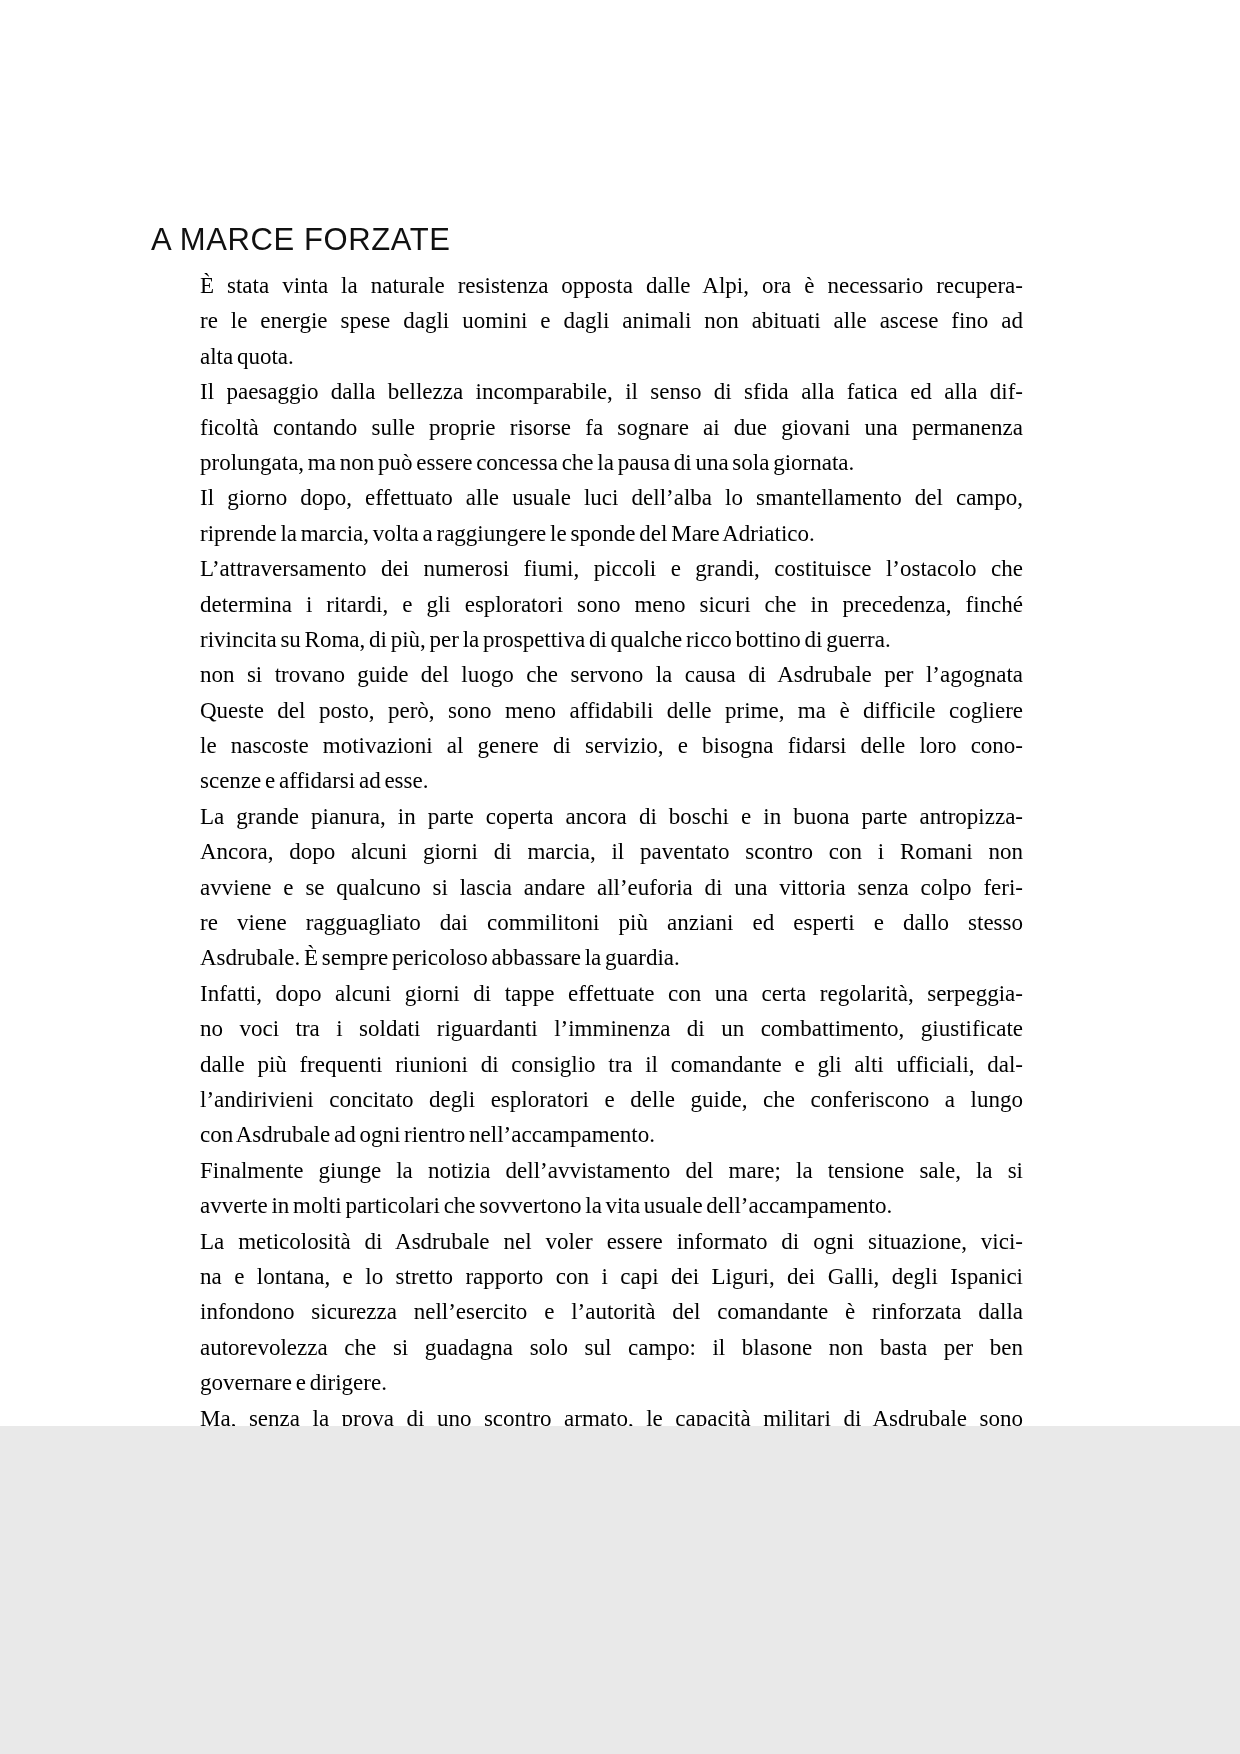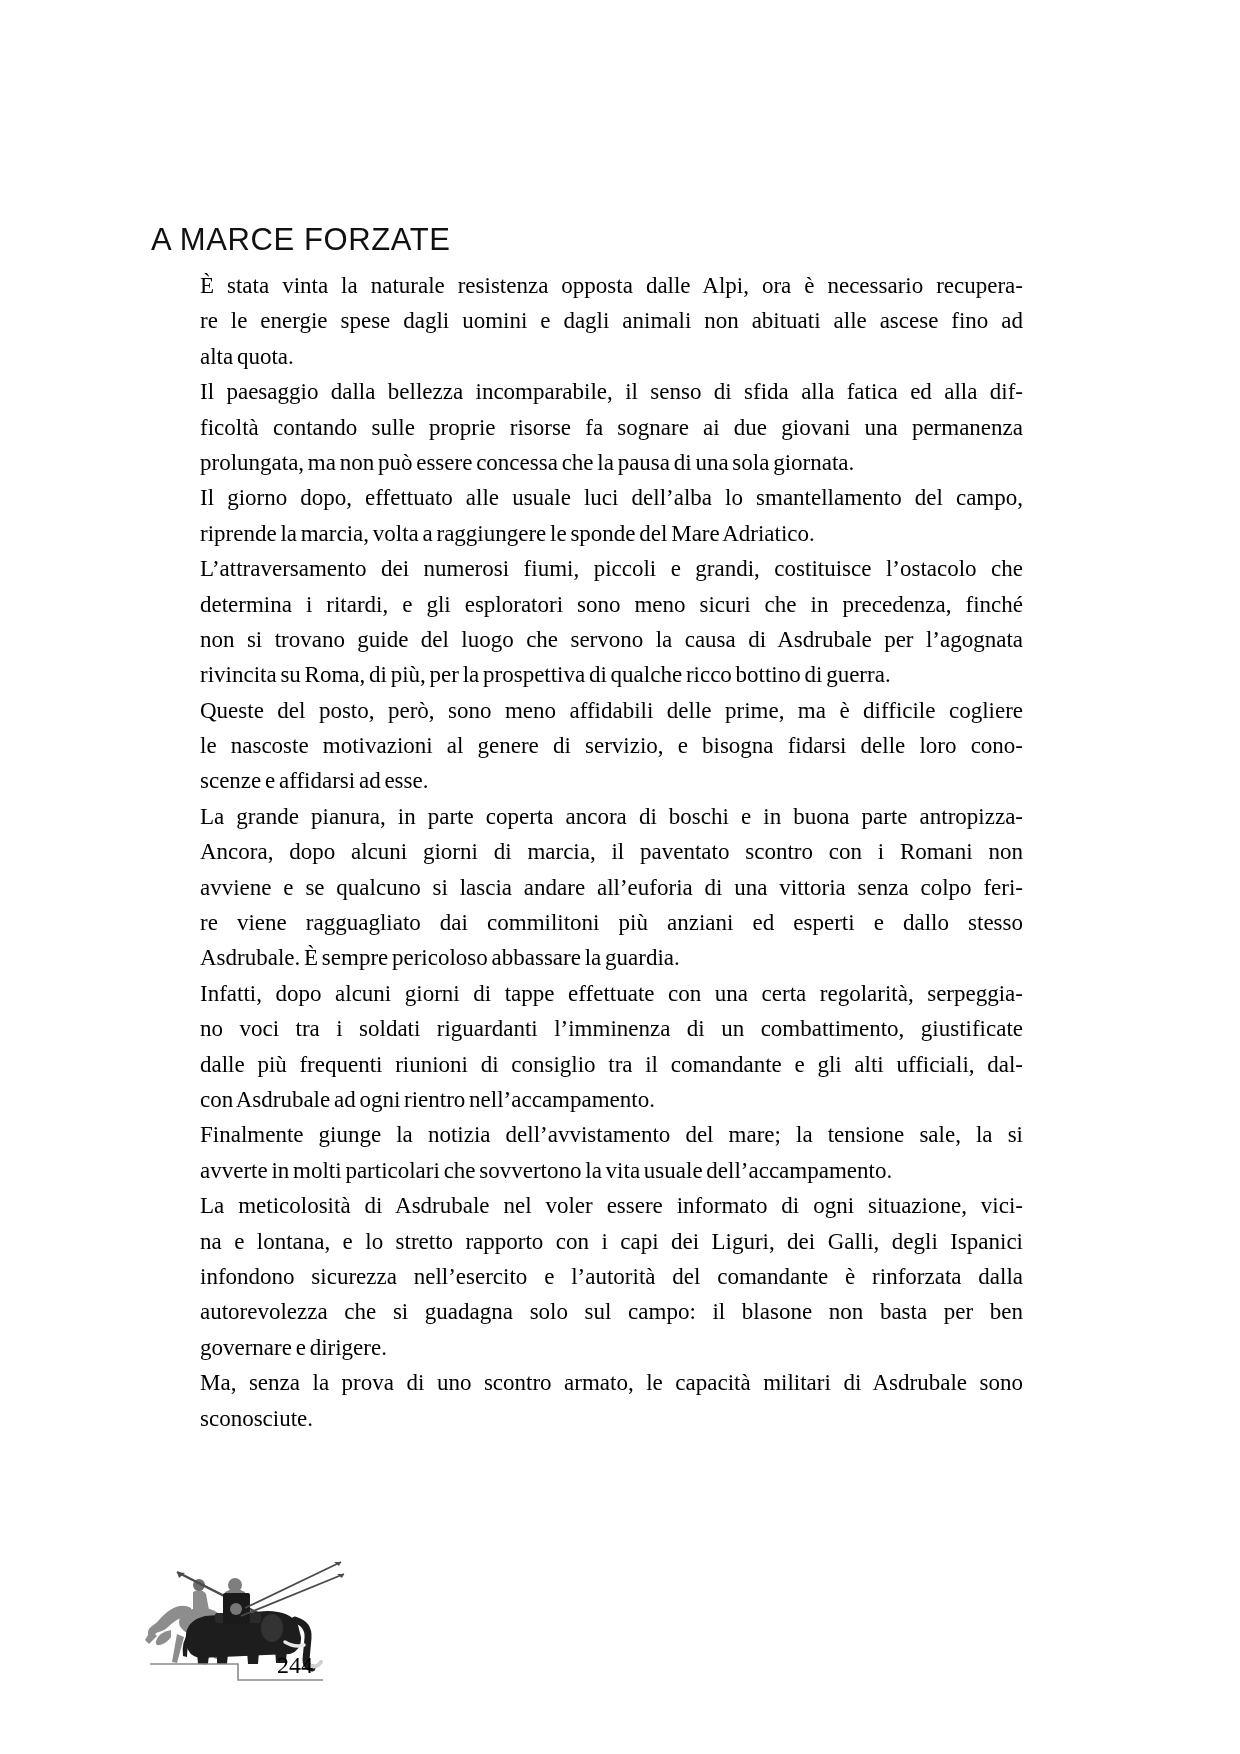--- a/index.html
+++ b/index.html
@@ -1,19 +1,19 @@
 <!DOCTYPE html>
 <html><head>
 <meta charset="utf-8">
 <style>
   html, body { margin: 0; padding: 0; background: #e9e9e9; }
   .page {
     position: relative;
     width: 1240px;
-    height: 1754px;
+    height: 1426px;
     background: #ffffff;
     overflow: hidden;
     font-family: "Liberation Serif", serif;
     color: #000000;
   }
   .chapter-title {
     position: absolute;
     left: 151px;
     top: 222px;
     font-family: "Liberation Sans", sans-serif;
@@ -77,33 +77,34 @@
     <div class="ln j">È stata vinta la naturale resistenza opposta dalle Alpi, ora è necessario recupera-</div>
     <div class="ln j">re le energie spese dagli uomini e dagli animali non abituati alle ascese fino ad</div>
     <div class="ln">alta quota.</div>
     <div class="ln j">Il paesaggio dalla bellezza incomparabile, il senso di sfida alla fatica ed alla dif-</div>
     <div class="ln j">ficoltà contando sulle proprie risorse fa sognare ai due giovani una permanenza</div>
     <div class="ln">prolungata, ma non può essere concessa che la pausa di una sola giornata.</div>
     <div class="ln j">Il giorno dopo, effettuato alle usuale luci dell’alba lo smantellamento del campo,</div>
     <div class="ln">riprende la marcia, volta a raggiungere le sponde del Mare Adriatico.</div>
     <div class="ln j">L’attraversamento dei numerosi fiumi, piccoli e grandi, costituisce l’ostacolo che</div>
     <div class="ln j">determina i ritardi, e gli esploratori sono meno sicuri che in precedenza, finché</div>
+    <div class="ln">rivincita su Roma, di più,  per la prospettiva di qualche ricco bottino di guerra.</div>
     <div class="ln j">non si trovano guide del luogo che servono la causa di Asdrubale per l’agognata</div>
-    <div class="ln">rivincita su Roma, di più,  per la prospettiva di qualche ricco bottino di guerra.</div>
     <div class="ln j">Queste del posto, però,  sono meno affidabili delle prime, ma è difficile cogliere</div>
     <div class="ln j">le nascoste motivazioni al genere di servizio, e bisogna fidarsi delle loro cono-</div>
     <div class="ln">scenze e affidarsi ad esse.</div>
     <div class="ln j">La grande pianura, in parte coperta ancora di boschi e in buona parte antropizza-</div>
     <div class="ln j">Ancora, dopo alcuni giorni di marcia, il paventato scontro con i Romani non</div>
     <div class="ln j">avviene e se qualcuno si lascia andare all’euforia di una vittoria senza colpo feri-</div>
     <div class="ln j">re viene ragguagliato dai commilitoni più anziani ed esperti e dallo stesso</div>
     <div class="ln">Asdrubale. È sempre pericoloso abbassare la guardia.</div>
     <div class="ln j">Infatti, dopo alcuni giorni di tappe effettuate con una certa regolarità, serpeggia-</div>
     <div class="ln j">no voci tra i soldati riguardanti l’imminenza di un combattimento, giustificate</div>
     <div class="ln j">dalle più frequenti riunioni di consiglio tra il comandante e gli alti ufficiali, dal-</div>
+    <div class="ln j">l’andirivieni concitato degli esploratori e delle guide, che conferiscono a lungo</div>
     <div class="ln">con Asdrubale ad ogni rientro nell’accampamento.</div>
     <div class="ln j">Finalmente giunge la notizia dell’avvistamento del mare; la tensione sale, la  si</div>
     <div class="ln">avverte in molti particolari che sovvertono la vita usuale  dell’accampamento.</div>
     <div class="ln j">La meticolosità di Asdrubale nel voler essere informato di ogni situazione, vici-</div>
     <div class="ln j">na e lontana, e lo stretto rapporto con i capi dei Liguri, dei Galli, degli Ispanici</div>
     <div class="ln j">infondono sicurezza nell’esercito e l’autorità del comandante è rinforzata dalla</div>
     <div class="ln j">autorevolezza che si guadagna solo sul campo: il blasone non basta per ben</div>
     <div class="ln">governare e dirigere.</div>
     <div class="ln j">Ma, senza la prova di uno scontro armato, le capacità militari di Asdrubale sono</div>
     <div class="ln">sconosciute.</div>

